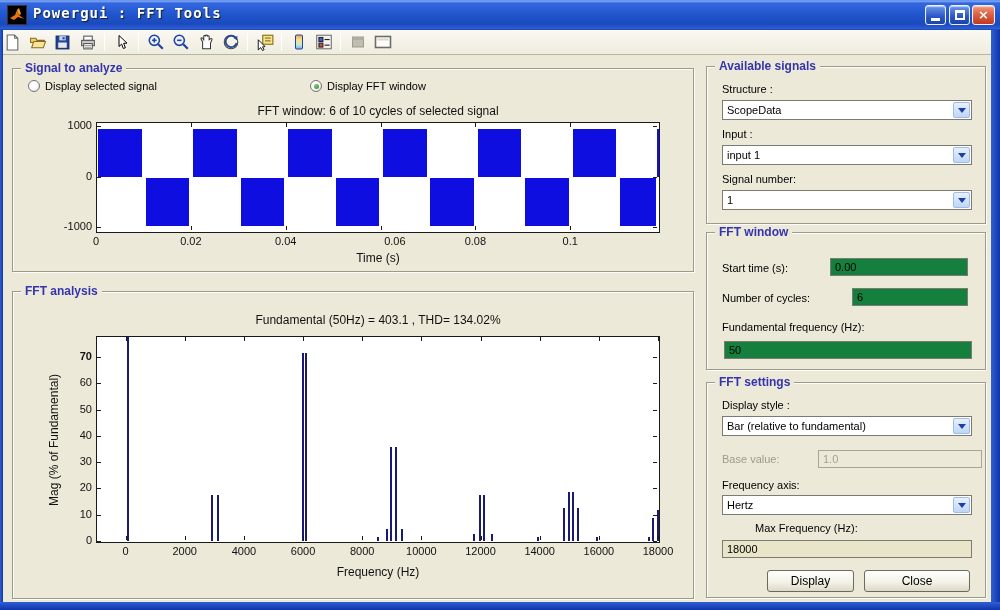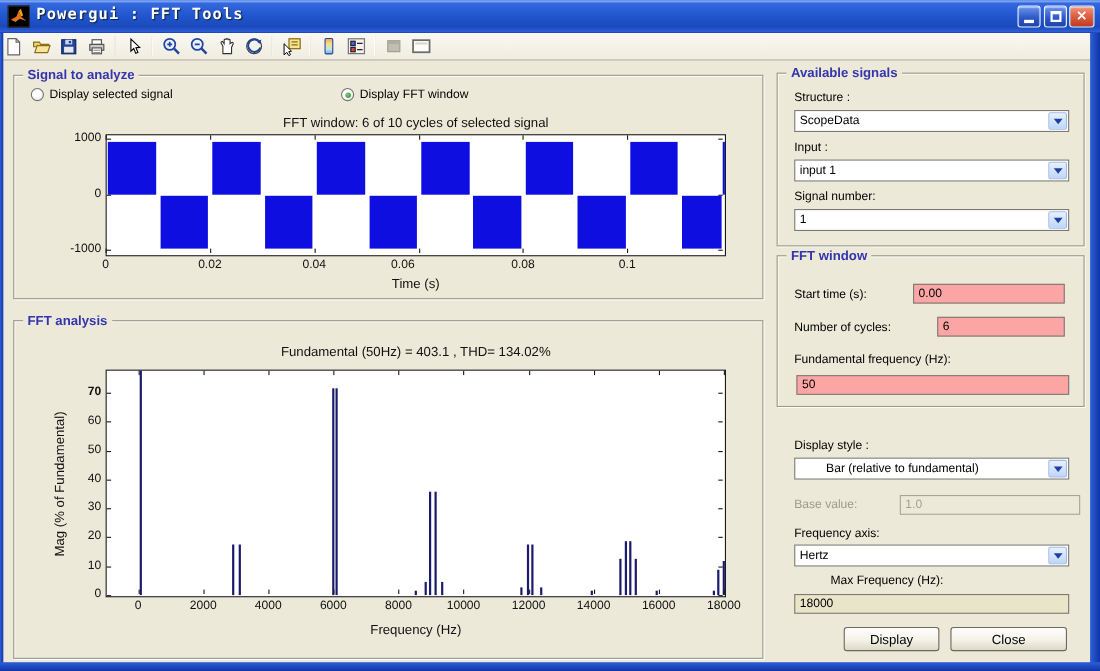--- a/index.html
+++ b/index.html
@@ -65,21 +65,21 @@
     text-align:center;font-size:12px;color:#111;}
   
   .lbl{position:absolute;color:#000;white-space:nowrap;}
   .lbl.disabled{color:#9D9B8B;}
   .combo{position:absolute;height:20px;background:#fff;border:1px solid #7B7B73;display:flex;align-items:center;}
   .combo-text{flex:1;padding:0 4px;overflow:hidden;white-space:nowrap;}
   .combo-btn{width:17px;height:16px;margin-right:1px;border-radius:2px;
     background:linear-gradient(#E8F0FC,#BFD6F8);border:1px solid #9EBCE8;
     display:flex;align-items:center;justify-content:center;}
   .chevron{width:0;height:0;border-left:4px solid transparent;border-right:4px solid transparent;border-top:5px solid #1F3F9F;}
-  .field{position:absolute;height:18px;background:#fca5a5;border:1px solid #7B7B73;
+  .field{position:absolute;height:18px;background:#15803d;border:1px solid #7B7B73;
     font-family:"Liberation Sans",sans-serif;font-size:11px;padding:0 4px;color:#000;}
   .field.gray{background:#ECE9D8;color:#A3A190;border-color:#A8A698;}
   .field.tan{background:#E9E5C9;}
   .xp-btn{position:absolute;height:22px;border:1px solid #6A6A60;border-radius:3px;
     background:linear-gradient(#FEFEFD,#F4F2E8 55%,#DDD9C6);
     font-family:"Liberation Sans",sans-serif;font-size:12px;color:#000;}
 </style>
 </head>
 <body>
 
@@ -308,22 +308,25 @@
   <div class="group" style="left:706px;top:232px;width:280px;height:138px;">
     <span class="group-title">FFT window</span>
   </div>
   <div class="lbl" style="left:722px;top:262px;">Start time (s):</div>
   <input class="field" style="left: 830px; top: 258px; width: 138px;" value="0.00">
   <div class="lbl" style="left:722px;top:292px;">Number of cycles:</div>
   <input class="field" style="left: 852px; top: 288px; width: 116px;" value="6">
   <div class="lbl" style="left:722px;top:321px;">Fundamental frequency (Hz):</div>
   <input class="field" style="left: 724px; top: 341px; width: 248px;" value="50">
 
+  <div class="group" style="left:706px;top:382px;width:280px;height:216px;">
+    <span class="group-title">FFT settings</span>
+  </div>
   <div class="lbl" style="left:722px;top:399px;">Display style :</div>
-  <div class="combo" style="left:722px;top:416px;width:250px;padding-left:24px;">
+  <div class="combo" style="left:722px;top:416px;width:250px;">
     <span class="combo-text">Bar (relative to fundamental)</span>
     <span class="combo-btn">
         <span class="chevron"></span>
       </span>
   </div>
   <div class="lbl disabled" style="left:722px;top:453px;">Base value:</div>
   <input class="field gray" style="left: 818px; top: 450px; width: 164px;" disabled="" value="1.0">
   <div class="lbl" style="left:722px;top:479px;">Frequency axis:</div>
   <div class="combo" style="left:722px;top:495px;width:250px;">
     <span class="combo-text">Hertz</span>
@@ -340,21 +343,21 @@
     <div class="tick" style="left: 96px; top: 123px; width: 1px; height: 4px;"></div>
     <div class="tick-label" style="left: 71px; top: 235px; width: 50px; text-align: center;">0</div>
     <div class="tick" style="left: 190.852px; top: 226px; width: 1px; height: 4px;"></div>
     <div class="tick" style="left: 190.852px; top: 123px; width: 1px; height: 4px;"></div>
     <div class="tick-label" style="left: 165.852px; top: 235px; width: 50px; text-align: center;">0.02</div>
     <div class="tick" style="left: 285.705px; top: 226px; width: 1px; height: 4px;"></div>
     <div class="tick" style="left: 285.705px; top: 123px; width: 1px; height: 4px;"></div>
     <div class="tick-label" style="left: 260.705px; top: 235px; width: 50px; text-align: center;">0.04</div>
     <div class="tick" style="left: 380.557px; top: 226px; width: 1px; height: 4px;"></div>
     <div class="tick" style="left: 380.557px; top: 123px; width: 1px; height: 4px;"></div>
-    <div class="tick-label" style="left: 355.557px; top: 235px; width: 50px; text-align: left;">0.06</div>
+    <div class="tick-label" style="left: 355.557px; top: 235px; width: 50px; text-align: right;">0.06</div>
     <div class="tick" style="left: 475.409px; top: 226px; width: 1px; height: 4px;"></div>
     <div class="tick" style="left: 475.409px; top: 123px; width: 1px; height: 4px;"></div>
     <div class="tick-label" style="left: 450.409px; top: 235px; width: 50px; text-align: center;">0.08</div>
     <div class="tick" style="left: 570.262px; top: 226px; width: 1px; height: 4px;"></div>
     <div class="tick" style="left: 570.262px; top: 123px; width: 1px; height: 4px;"></div>
     <div class="tick-label" style="left: 545.262px; top: 235px; width: 50px; text-align: center;">0.1</div>
     <div class="tick" style="left: 97px; top: 126.037px; width: 4px; height: 1px;"></div>
     <div class="tick" style="left: 653px; top: 126.037px; width: 4px; height: 1px;"></div>
     <div class="tick-label" style="left: 46px; top: 119.037px; width: 46px; text-align: right;">1000</div>
     <div class="tick" style="left: 97px; top: 176.5px; width: 4px; height: 1px;"></div>

